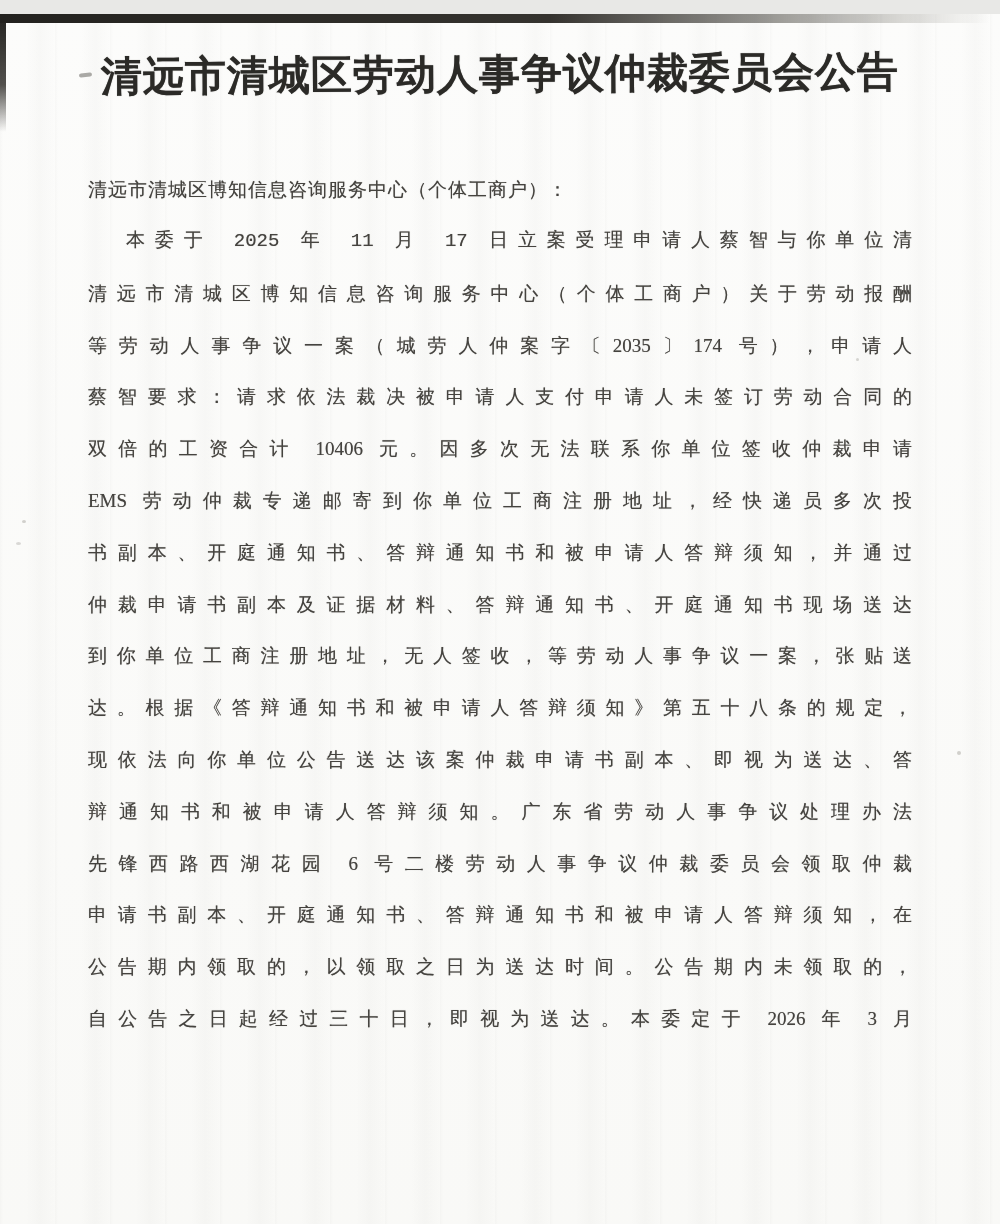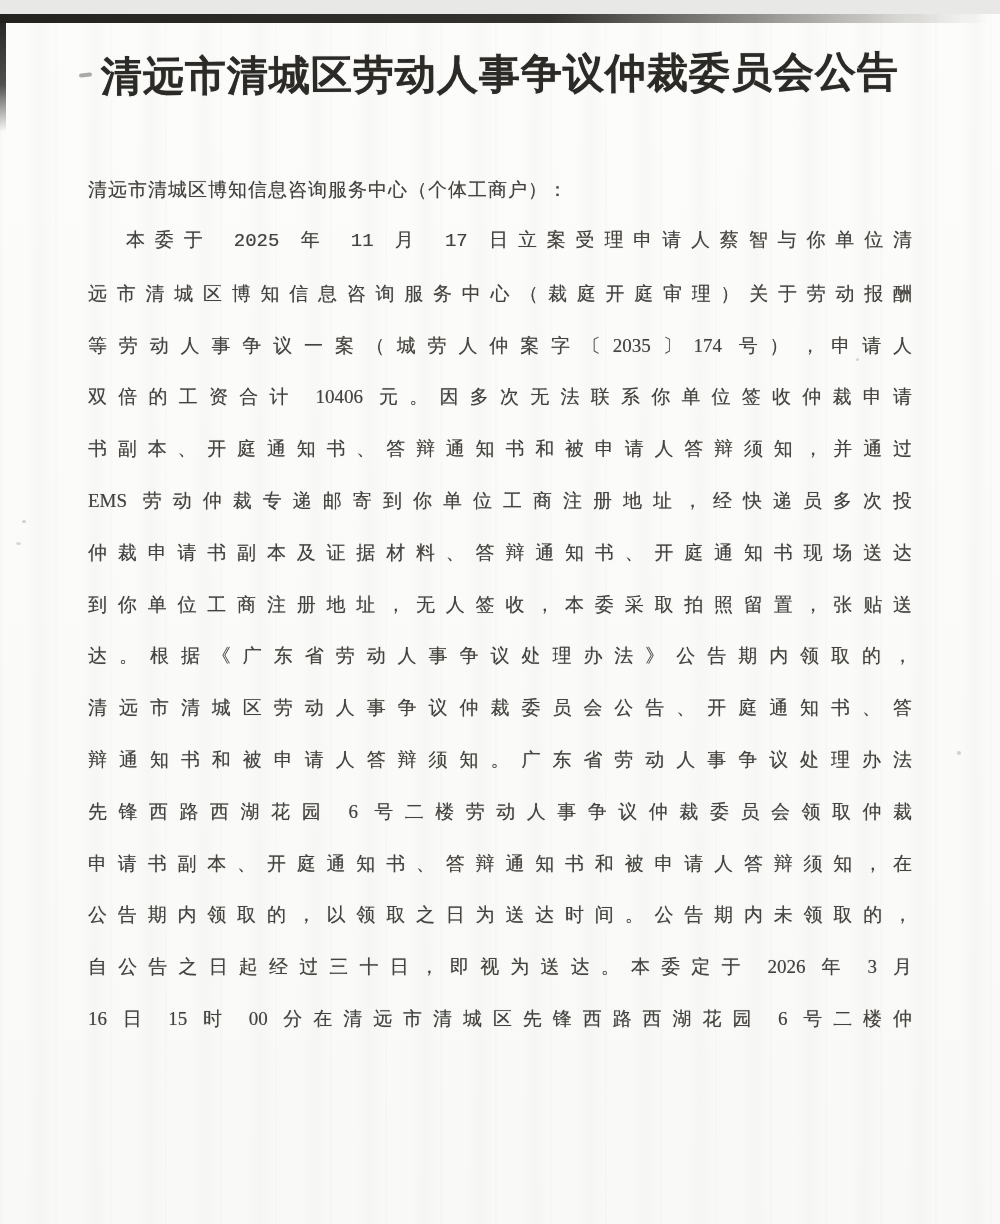--- a/index.html
+++ b/index.html
@@ -103,31 +103,31 @@
   <div class="speck s4"></div>
 
   <div class="doc-title">清远市清城区劳动人事争议仲裁委员会公告</div>
 
   <div class="content">
 
     <div class="salutation">清远市清城区博知信息咨询服务中心（个体工商户）：</div>
 
     <div class="body-lines">
       <div class="line indent">本委于 2025 年 11 月 17 日立案受理申请人蔡智与你单位清</div>
-      <div class="line">远市清城区博知信息咨询服务中心（裁庭开庭审理）关于劳动报酬</div>
+      <div class="line">清远市清城区博知信息咨询服务中心（个体工商户）关于劳动报酬</div>
       <div class="line">等劳动人事争议一案（城劳人仲案字〔2035〕174 号），申请人</div>
+      <div class="line">蔡智要求：请求依法裁决被申请人支付申请人未签订劳动合同的</div>
       <div class="line">双倍的工资合计 10406 元。因多次无法联系你单位签收仲裁申请</div>
+      <div class="line">EMS 劳动仲裁专递邮寄到你单位工商注册地址，经快递员多次投</div>
       <div class="line">书副本、开庭通知书、答辩通知书和被申请人答辩须知，并通过</div>
-      <div class="line">EMS 劳动仲裁专递邮寄到你单位工商注册地址，经快递员多次投</div>
       <div class="line">仲裁申请书副本及证据材料、答辩通知书、开庭通知书现场送达</div>
-      <div class="line">到你单位工商注册地址，无人签收，本委采取拍照留置，张贴送</div>
-      <div class="line">达。根据《广东省劳动人事争议处理办法》公告期内领取的，</div>
-      <div class="line">清远市清城区劳动人事争议仲裁委员会公告、开庭通知书、答</div>
+      <div class="line">到你单位工商注册地址，无人签收，等劳动人事争议一案，张贴送</div>
+      <div class="line">达。根据《答辩通知书和被申请人答辩须知》第五十八条的规定，</div>
+      <div class="line">现依法向你单位公告送达该案仲裁申请书副本、即视为送达、答</div>
       <div class="line">辩通知书和被申请人答辩须知。广东省劳动人事争议处理办法</div>
       <div class="line">先锋西路西湖花园 6 号二楼劳动人事争议仲裁委员会领取仲裁</div>
       <div class="line">申请书副本、开庭通知书、答辩通知书和被申请人答辩须知，在</div>
       <div class="line">公告期内领取的，以领取之日为送达时间。公告期内未领取的，</div>
       <div class="line">自公告之日起经过三十日，即视为送达。本委定于 2026 年 3 月</div>
-      <div class="line">16 日 15 时 00 分在清远市清城区先锋西路西湖花园 6 号二楼仲</div>
     </div>
 
   </div>
 </div>
 
 </body></html>

